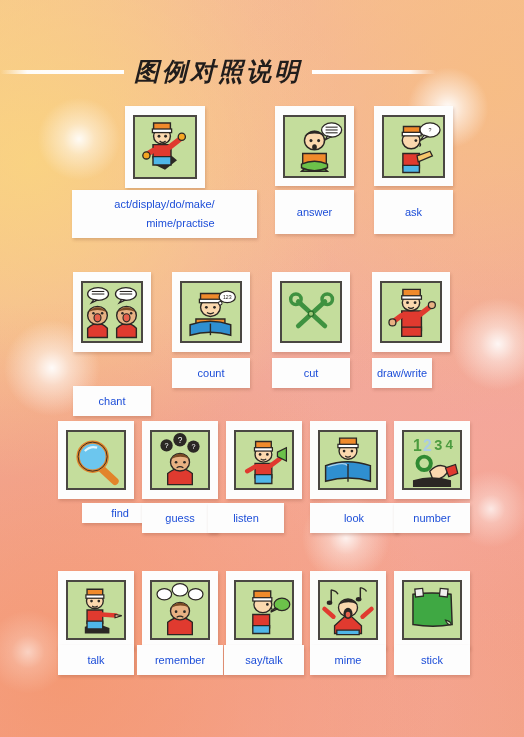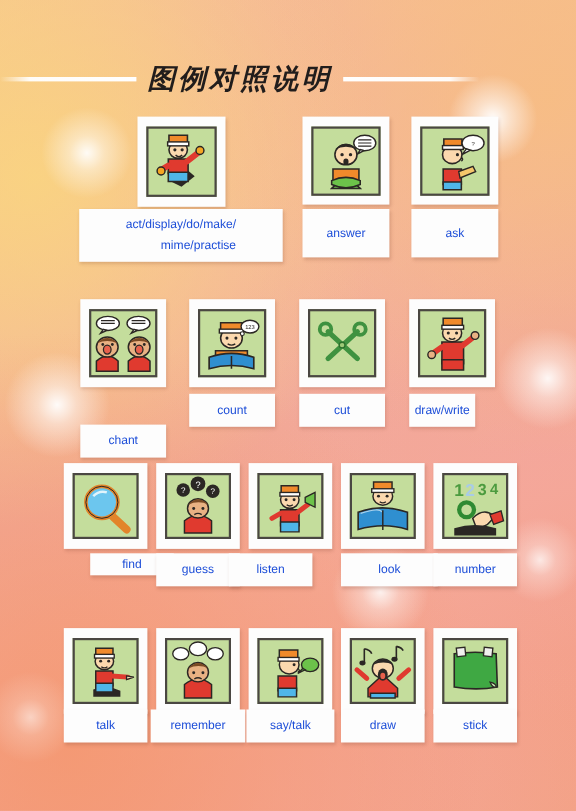--- a/index.html
+++ b/index.html
@@ -407,21 +407,21 @@
     <path d="M24 62 L8 48" stroke="#e03a2f" stroke-width="8" stroke-linecap="round"></path>
     <path d="M76 62 L92 48" stroke="#e03a2f" stroke-width="8" stroke-linecap="round"></path>
     <ellipse cx="50" cy="46" rx="17" ry="15.64" fill="#fbd8ae" stroke="#2b2724" stroke-width="2.4"></ellipse>
     <path d="M34 40 q16 -18 33 0 q-16 -8 -33 0 z" fill="#2b2724"></path>
     <ellipse cx="50" cy="56" rx="8" ry="10" fill="#2b2724"></ellipse>
     <ellipse cx="50" cy="58" rx="4" ry="5" fill="#e8604c"></ellipse>
           </svg>
         </div>
       </div>
       <div class="card label-card" style="position: absolute; left: 310px; top: 645px; width: 76px; height: 30px;">
-        <span>draw</span>
+        <span>mime</span>
       </div>
       <div class="card pic-card" style="position: absolute; left: 394px; top: 571px; width: 76px; height: 78px;">
         <div class="thumb" style="width: 60px; height: 60px;">
           <svg viewBox="0 0 100 100" preserveAspectRatio="xMidYMid meet">
     <path d="M16 22 q34 -5 68 0 l2 54 q-34 6 -70 0 z" fill="#3fa843" stroke="#2b2724" stroke-width="2.6"></path>
     <path d="M74 68 q10 2 10 8 q-6 2 -10 -8 z" fill="#cfe7b8" stroke="#2b2724" stroke-width="2"></path>
     <rect x="20" y="12" width="14" height="14" fill="#f0f0ee" stroke="#2b2724" stroke-width="2.2" transform="rotate(-6 27 19)"></rect>
     <rect x="64" y="12" width="14" height="14" fill="#f0f0ee" stroke="#2b2724" stroke-width="2.2" transform="rotate(6 71 19)"></rect>
           </svg>
         </div>

